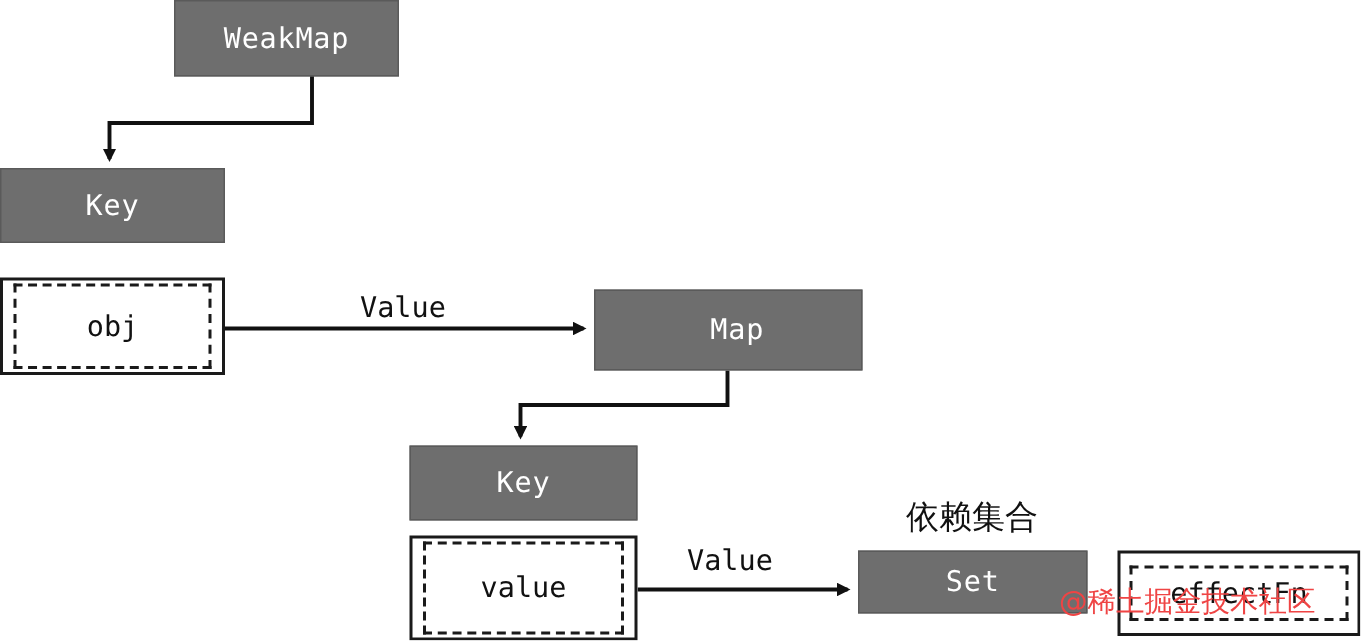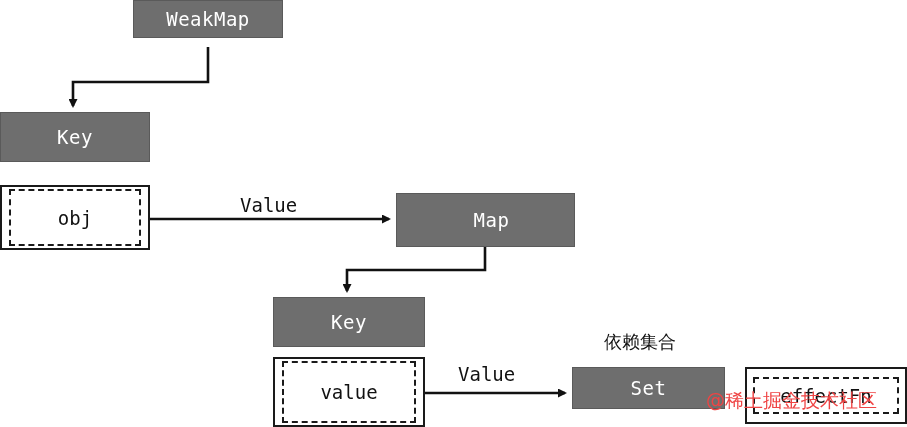--- a/index.html
+++ b/index.html
@@ -58,21 +58,21 @@
     position: absolute;
     color: #111111;
     font-family: "DejaVu Sans Mono", monospace;
     font-size: 19px;
     white-space: nowrap;
   }
   .cjk-label {
     position: absolute;
     color: #111111;
     font-family: "DejaVu Sans", sans-serif;
-    font-size: 18px;
+    font-size: 22px;
     white-space: nowrap;
   }
   .watermark {
     position: absolute;
     color: #ef4444;
     font-family: "DejaVu Sans", sans-serif;
     font-size: 19px;
     white-space: nowrap;
     pointer-events: none;
   }
@@ -99,21 +99,21 @@
 
     <path d="M208,47 L208,82 L73,82 L73,106" stroke="#111111" stroke-width="2.6" fill="none" marker-end="url(#arrowhead)"></path>
 
     <path d="M150,219 L389,219" stroke="#111111" stroke-width="2.6" fill="none" marker-end="url(#arrowhead)"></path>
 
     <path d="M485,247 L485,270 L347,270 L347,291" stroke="#111111" stroke-width="2.6" fill="none" marker-end="url(#arrowhead)"></path>
 
     <path d="M425,393 L565,393" stroke="#111111" stroke-width="2.6" fill="none" marker-end="url(#arrowhead)"></path>
   </svg>
 
-  <div class="node box-filled" style="left:133px; top:0px; width:150px; height:38px;">
+  <div class="node box-filled" style="left:116px; top:0px; width:150px; height:51px;">
     <span>WeakMap</span>
   </div>
 
   <div class="node box-filled" style="left:0px; top:112px; width:150px; height:50px;">
     <span>Key</span>
   </div>
 
   <div class="node box-outline" style="left:0px; top:185px; width:150px; height:65px;">
     <div class="box-dashed-inner">
       <span>obj</span>

